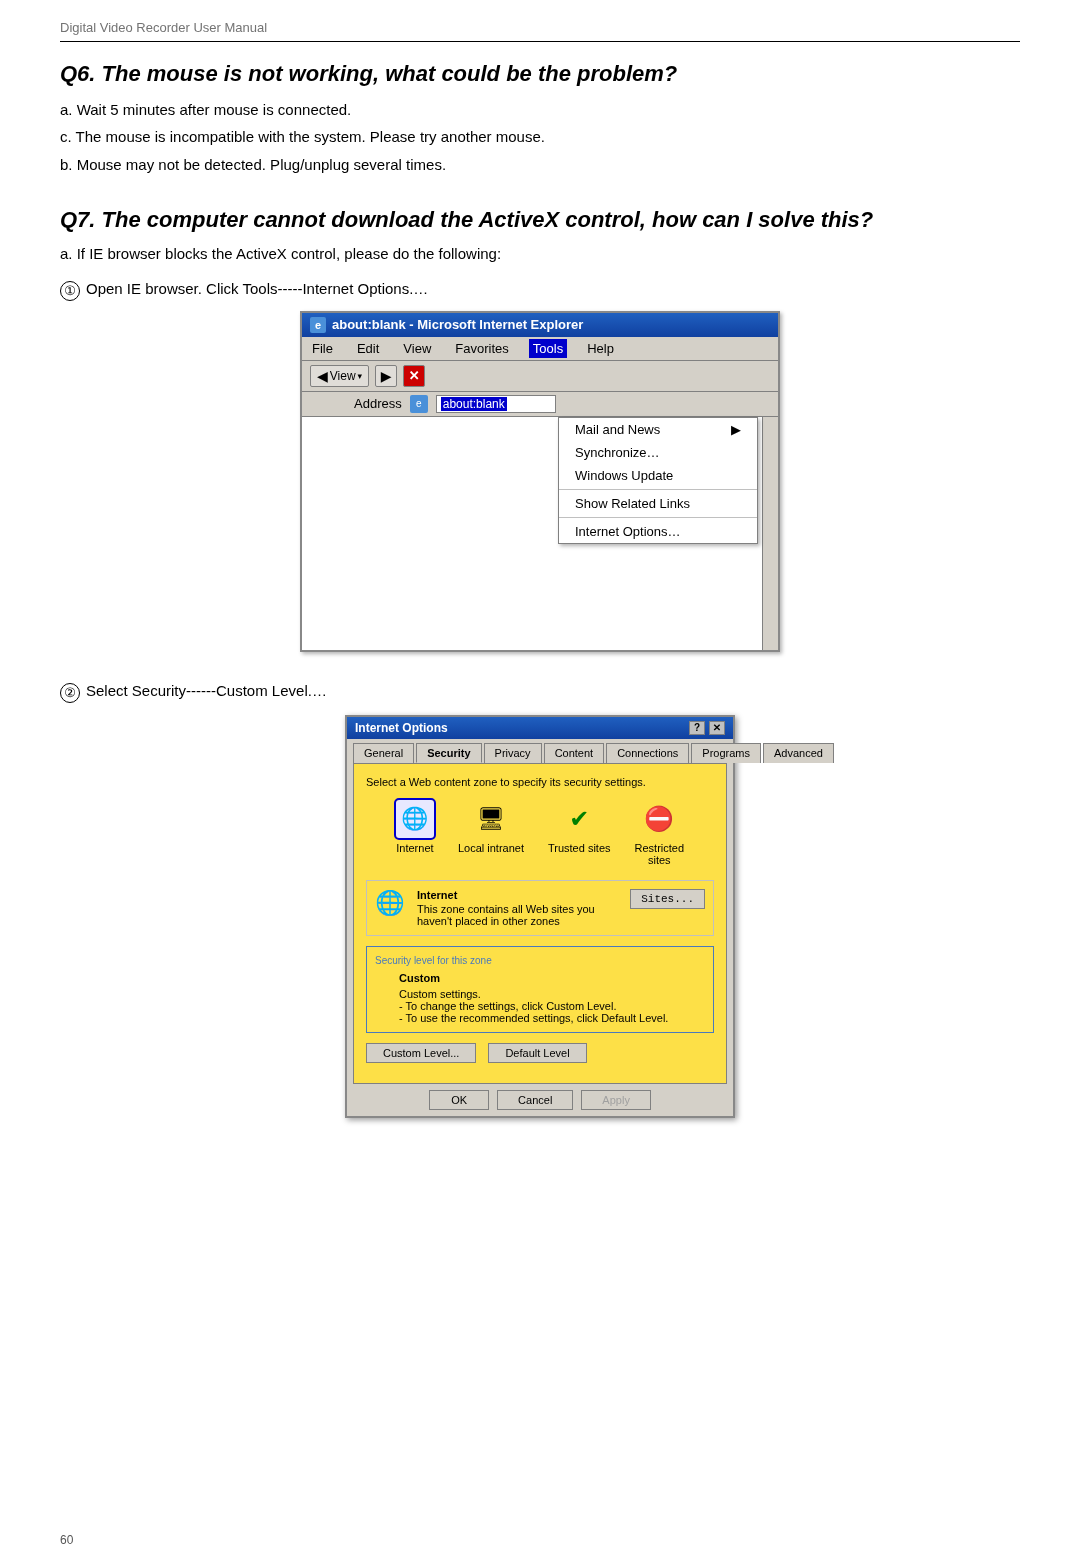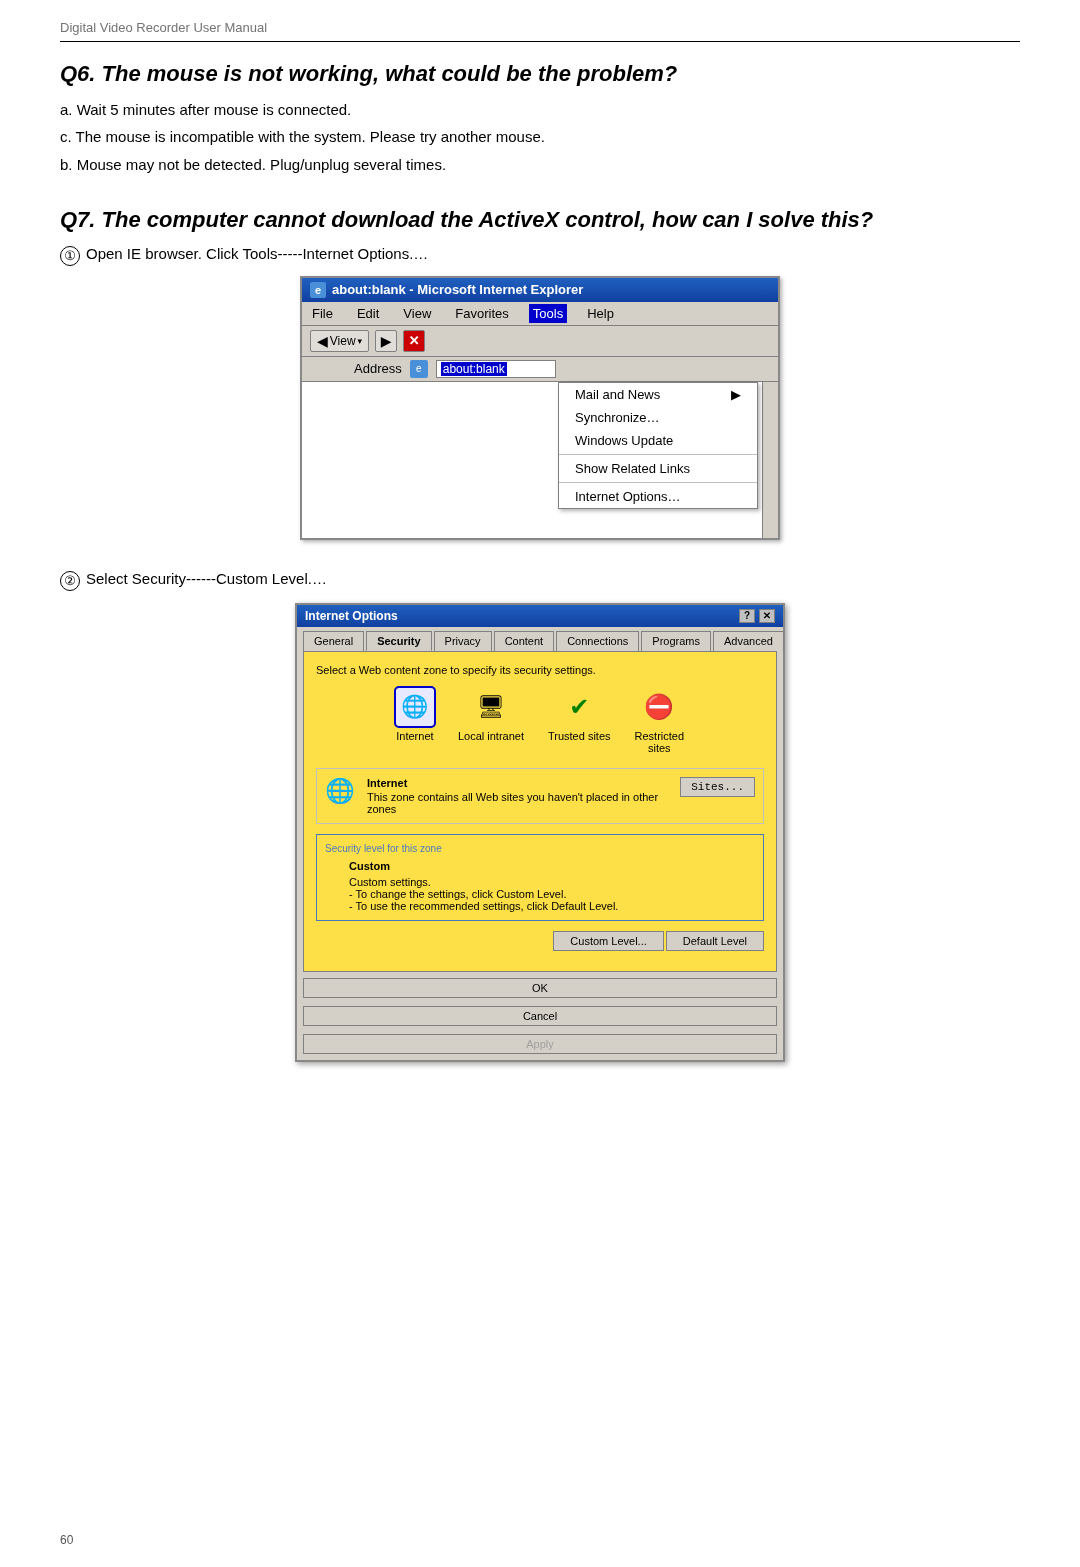--- a/index.html
+++ b/index.html
@@ -220,21 +220,21 @@
       top: 0;
       width: 16px;
       height: 100%;
       background: #d4d0c8;
       border-left: 1px solid #808080;
     }
 
     
     .inet-dialog {
       border: 2px solid #888;
-      width: 490px;
+      width: 390px;
       margin: 0 auto;
       background: #d4d0c8;
       box-shadow: 2px 2px 6px rgba(0,0,0,0.4);
       font-size: 12px;
     }
     .inet-titlebar {
       background: linear-gradient(to bottom, #2060c0, #1040a0);
       color: #fff;
       padding: 4px 8px;
       font-size: 12px;
@@ -357,38 +357,37 @@
     .custom-settings {
       font-size: 11px;
       margin-left: 24px;
     }
     .custom-settings .custom-title {
       font-weight: bold;
       margin-bottom: 4px;
     }
     .inet-btn-row {
       display: flex;
-      gap: 2px;
-      justify-content: flex-end;
+      gap: 12px;
+      justify-content: flex-start;
       margin-bottom: 8px;
     }
     .inet-btn-row button {
       border: 1px solid #808080;
       background: #d4d0c8;
       padding: 3px 16px;
       font-size: 11px;
       cursor: pointer;
       min-width: 80px;
     }
     .inet-footer {
       display: flex;
       gap: 8px;
       justify-content: center;
       padding: 6px;
-      flex-direction: column;
     }
     .inet-footer button {
       border: 1px solid #808080;
       background: #d4d0c8;
       padding: 3px 20px;
       font-size: 11px;
       cursor: pointer;
       min-width: 60px;
     }
     .inet-footer button.disabled {
@@ -417,20 +416,23 @@
   <div class="q-title">Q6. The mouse is not working, what could be the problem?</div>
   <ul class="answer-list">
     <li>a. Wait 5 minutes after mouse is connected.</li>
     <li>c. The mouse is incompatible with the system. Please try another mouse.</li>
     <li>b. Mouse may not be detected. Plug/unplug several times.</li>
   </ul>
 </div>
 
 <div class="section">
   <div class="q-title">Q7.  The computer cannot download the ActiveX control, how can I solve this?</div>
+  <div class="answer-list">
+    <p style="margin-bottom:12px;">a. If IE browser blocks the ActiveX control, please do the following:</p>
+  </div>
 
   <div class="step-label">
     <span class="circle-num">①</span>
     <span>Open IE browser. Click Tools-----Internet Options.…</span>
   </div>
 
   <div class="ie-window">
 
     <div class="ie-titlebar">
       <span class="ie-icon">e</span>
@@ -461,21 +463,21 @@
     </div>
 
     <div class="ie-addressbar">
       <span class="addr-label">Address</span>
       <div class="addr-icon">e</div>
       <div class="addr-field">
         <span class="highlighted">about:blank</span>
       </div>
     </div>
 
-    <div class="ie-content-area" style="height:156px;">
+    <div class="ie-content-area" style="height:233px;">
 
       <div class="ie-dropdown-overlay">
         <div class="menu-item">
           <span>Mail and News</span>
           <span>▶</span>
         </div>
         <div class="menu-item">
           <span>Synchronize…</span>
         </div>
         <div class="menu-item">

